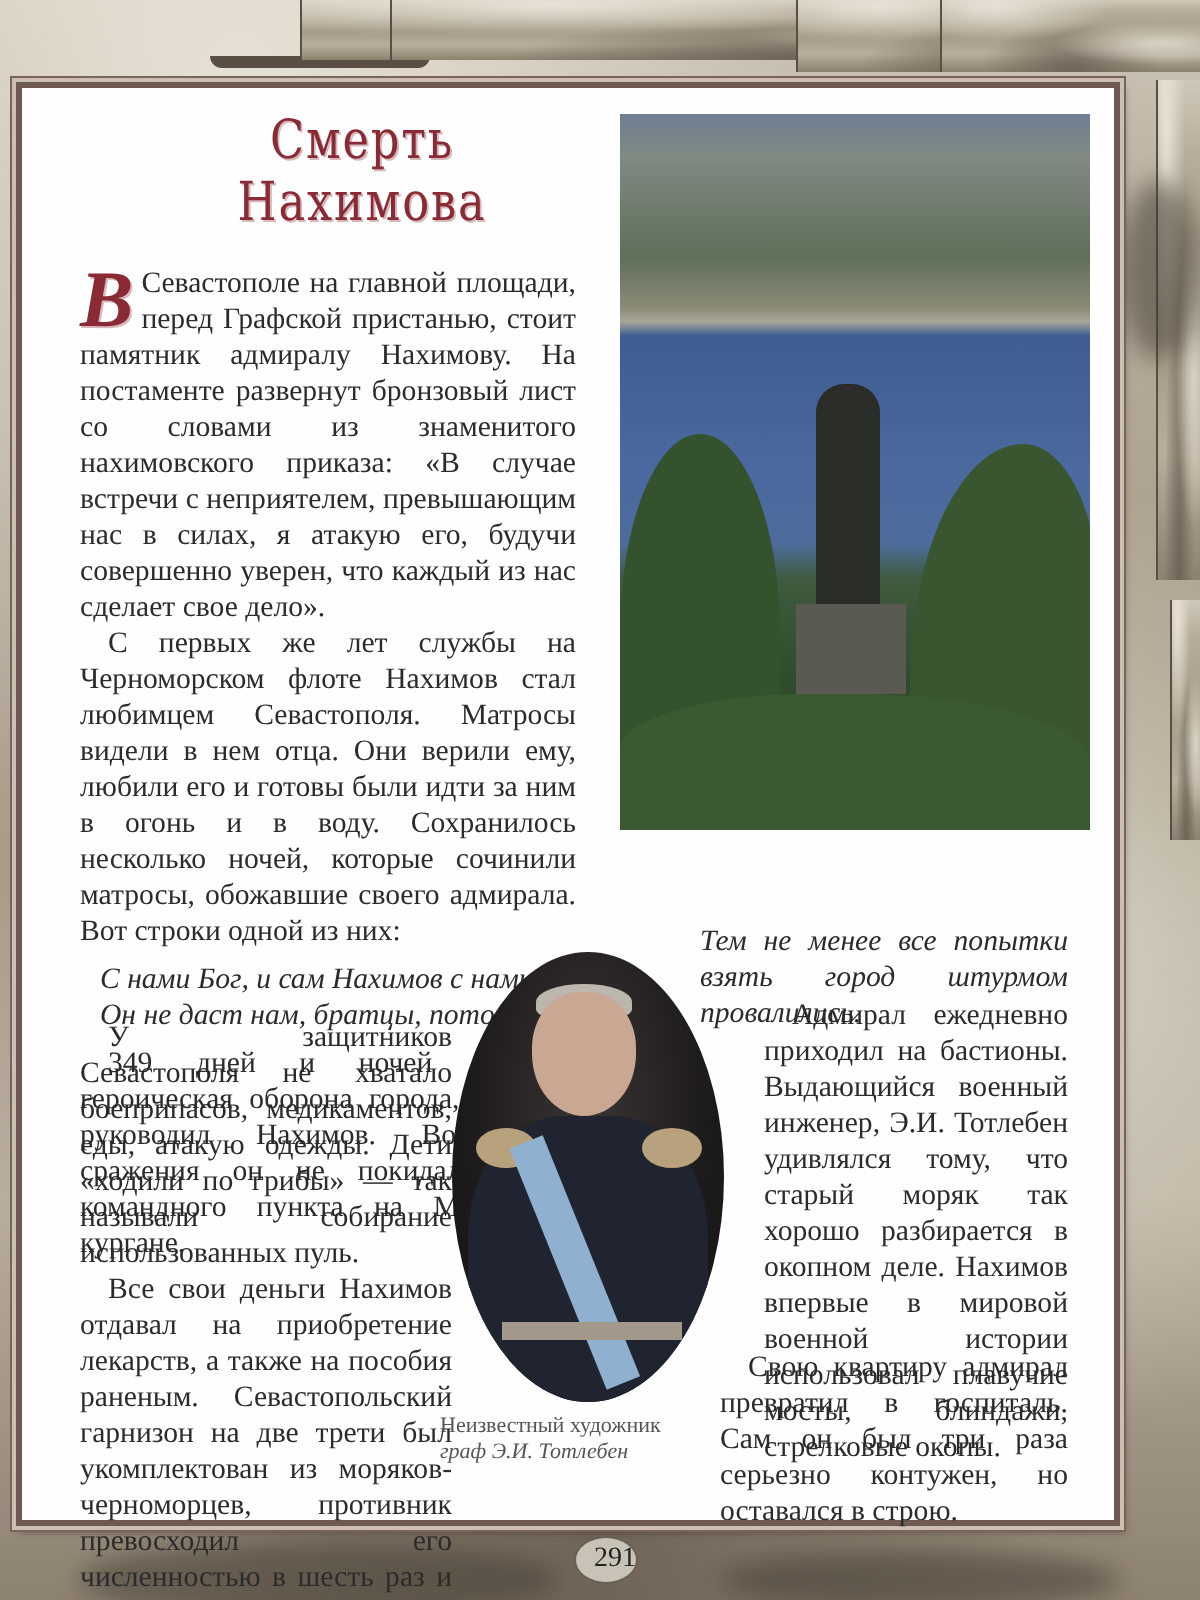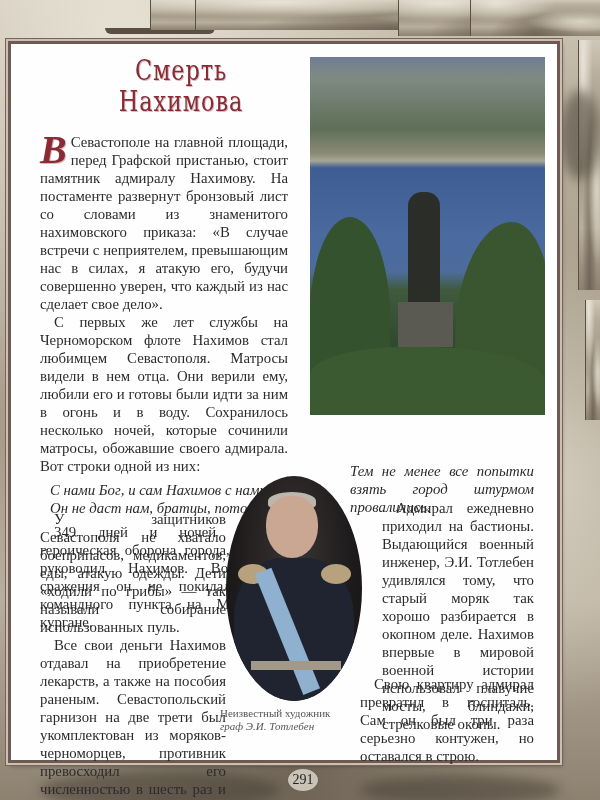--- a/index.html
+++ b/index.html
@@ -82,21 +82,21 @@
   .portrait .sash { position:absolute; left:28px; top:95px; width:18px; height:130px; background:#8fb0cf; transform:rotate(-22deg); transform-origin:top; }
   .portrait .epl { position:absolute; top:88px; width:30px; height:20px; background:#b7a27d; border-radius:50%; }
   .portrait .belt { position:absolute; left:25px; top:185px; width:90px; height:9px; background:#a3998a; }
   .portrait-caption {
     position:absolute; left:220px; top:707px; width:150px; text-align:left;
     font-family:"Liberation Serif", serif; font-size:11px; line-height:13px; color:#555;
   }
   .portrait-caption .it { font-style:italic; }
   .pagenum {
     position:absolute; left:287px; top:768px; width:30px; height:22px; border-radius:50%;
-    background:#c9c2b6; border:1px solid #6b5f55; text-align:center;
+    background:#c9c2b6; border:1px solid #6b5f55; text-align:right;
     font-family:"Liberation Serif", serif; font-size:14px; line-height:22px; color:#222;
   }
 </style>
 </head>
 <body>
 
 <div class="bg">
   <div class="bg hull" style="left:105px;top:28px;width:110px;"></div>
   <div class="bg ship" style="left:150px;top:0;height:30px;"></div>
   <div class="bg ship" style="left:195px;top:0;height:30px;"></div>

